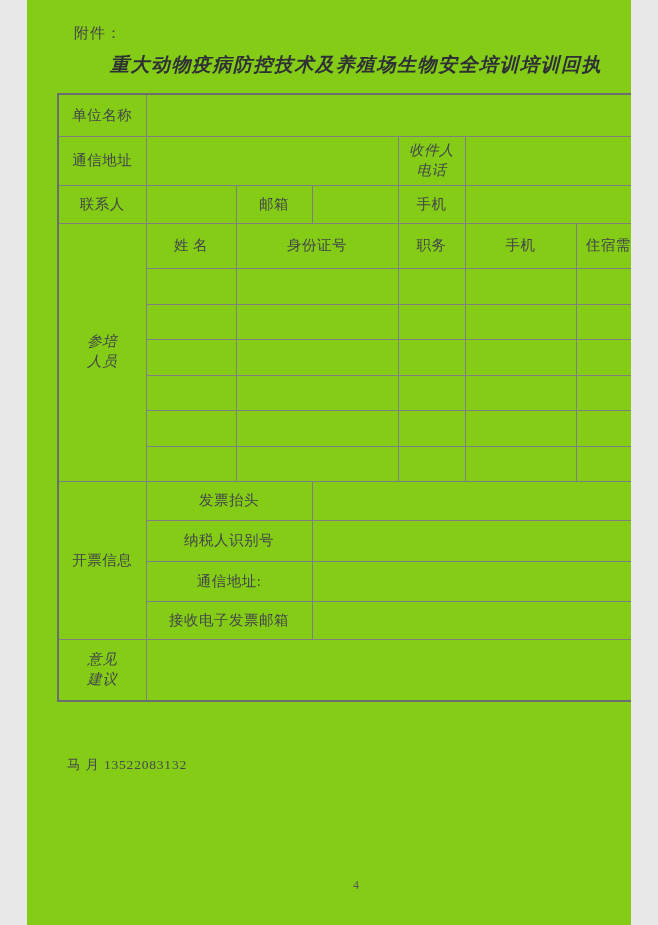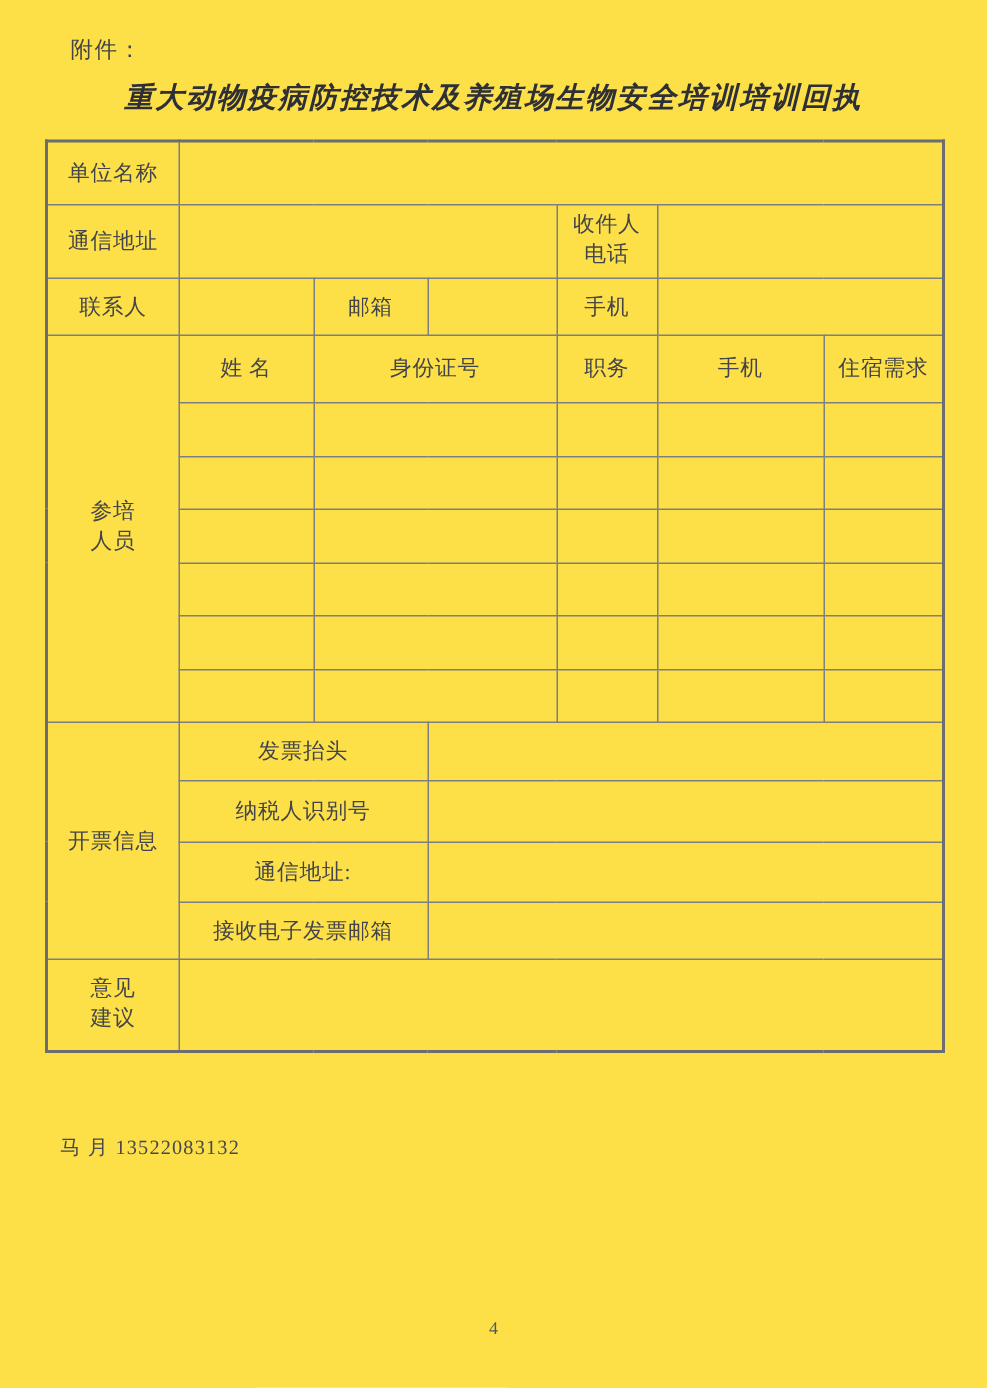--- a/index.html
+++ b/index.html
@@ -1,23 +1,23 @@
 <!DOCTYPE html>
 <html><head>
 <meta charset="utf-8">
 <style>
   * { margin: 0; padding: 0; box-sizing: border-box; }
   html, body { background: #e8e8e8; }
   body { font-family: "Liberation Serif", "DejaVu Serif", serif; }
 
   .page {
     position: relative;
-    width: 658px;
+    width: 604px;
     height: 925px;
-    background: #fde047;
+    background: #84cc16;
     color: #3f4145;
     overflow: hidden;
     margin: 0 auto;
   }
 
   .attachment-label {
     position: absolute;
     left: 47px;
     top: 24px;
     font-size: 15px;
@@ -52,21 +52,21 @@
     border: 1px solid #7d7f83;
     text-align: center;
     vertical-align: middle;
     padding: 2px 4px;
     letter-spacing: 0.5px;
     overflow: hidden;
   }
   table.form-table { border: 2px solid #6b6d70; }
 
   td.lbl { color: #43454a; }
-  .two-line span { display: block; line-height: 1.35; }
+  .two-line span { display: block; line-height: 1.35; font-style: italic; }
 
   .footer-note {
     position: absolute;
     left: 40px;
     top: 721px;
     width: 590px;
     font-size: 13.5px;
     letter-spacing: 0.8px;
     color: #46484d;
   }

